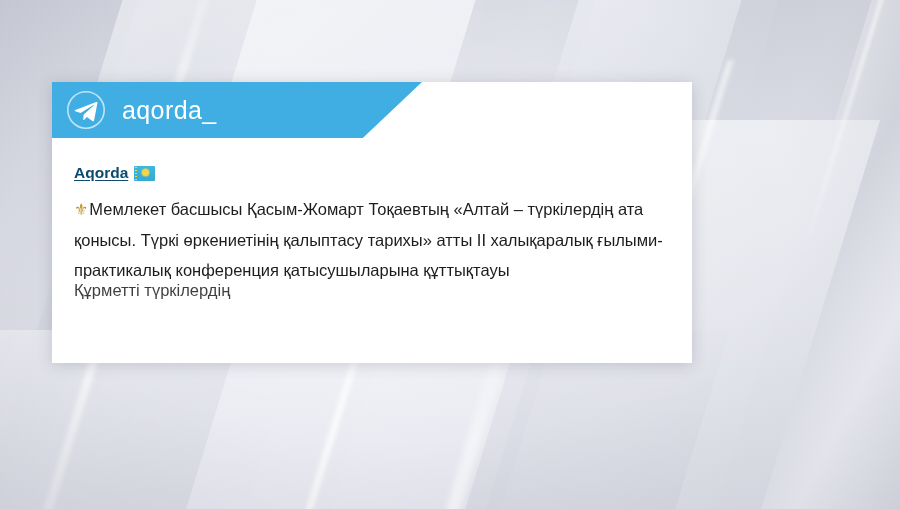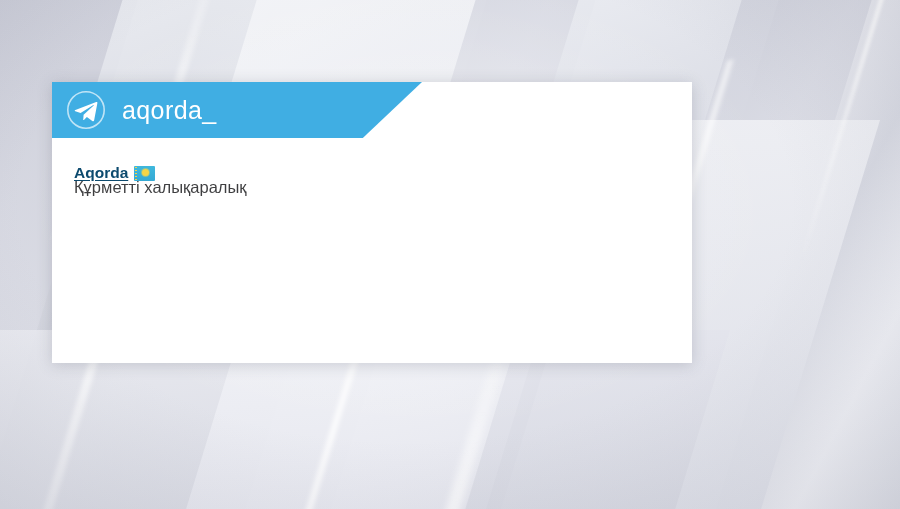--- a/index.html
+++ b/index.html
@@ -236,18 +236,21 @@
       <div id="channel-name">aqorda_</div>
     </div>
 
     <div id="card-body">
 
       <div id="source-row">
         <span id="source-link">Aqorda</span>
         <span id="source-flag"></span>
       </div>
 
-
-      <div id="clipped-line">Құрметті халықаралық</div>
+      <div id="post-text">
+        <span class="bullet-emoji">⚜</span><span>Мемлекет басшысы Қасым-Жомарт Тоқаевтың «Алтай – түркілердің ата қонысы. Түркі өркениетінің қалыптасу тарихы» атты II халықаралық ғылыми-практикалық конференция қатысушыларына құттықтауы</span>
+      </div>
+
+      <div id="clipped-line">Құрметті түркілердің</div>
     </div>
 
   </div>
 </div>
 
 </body></html>

